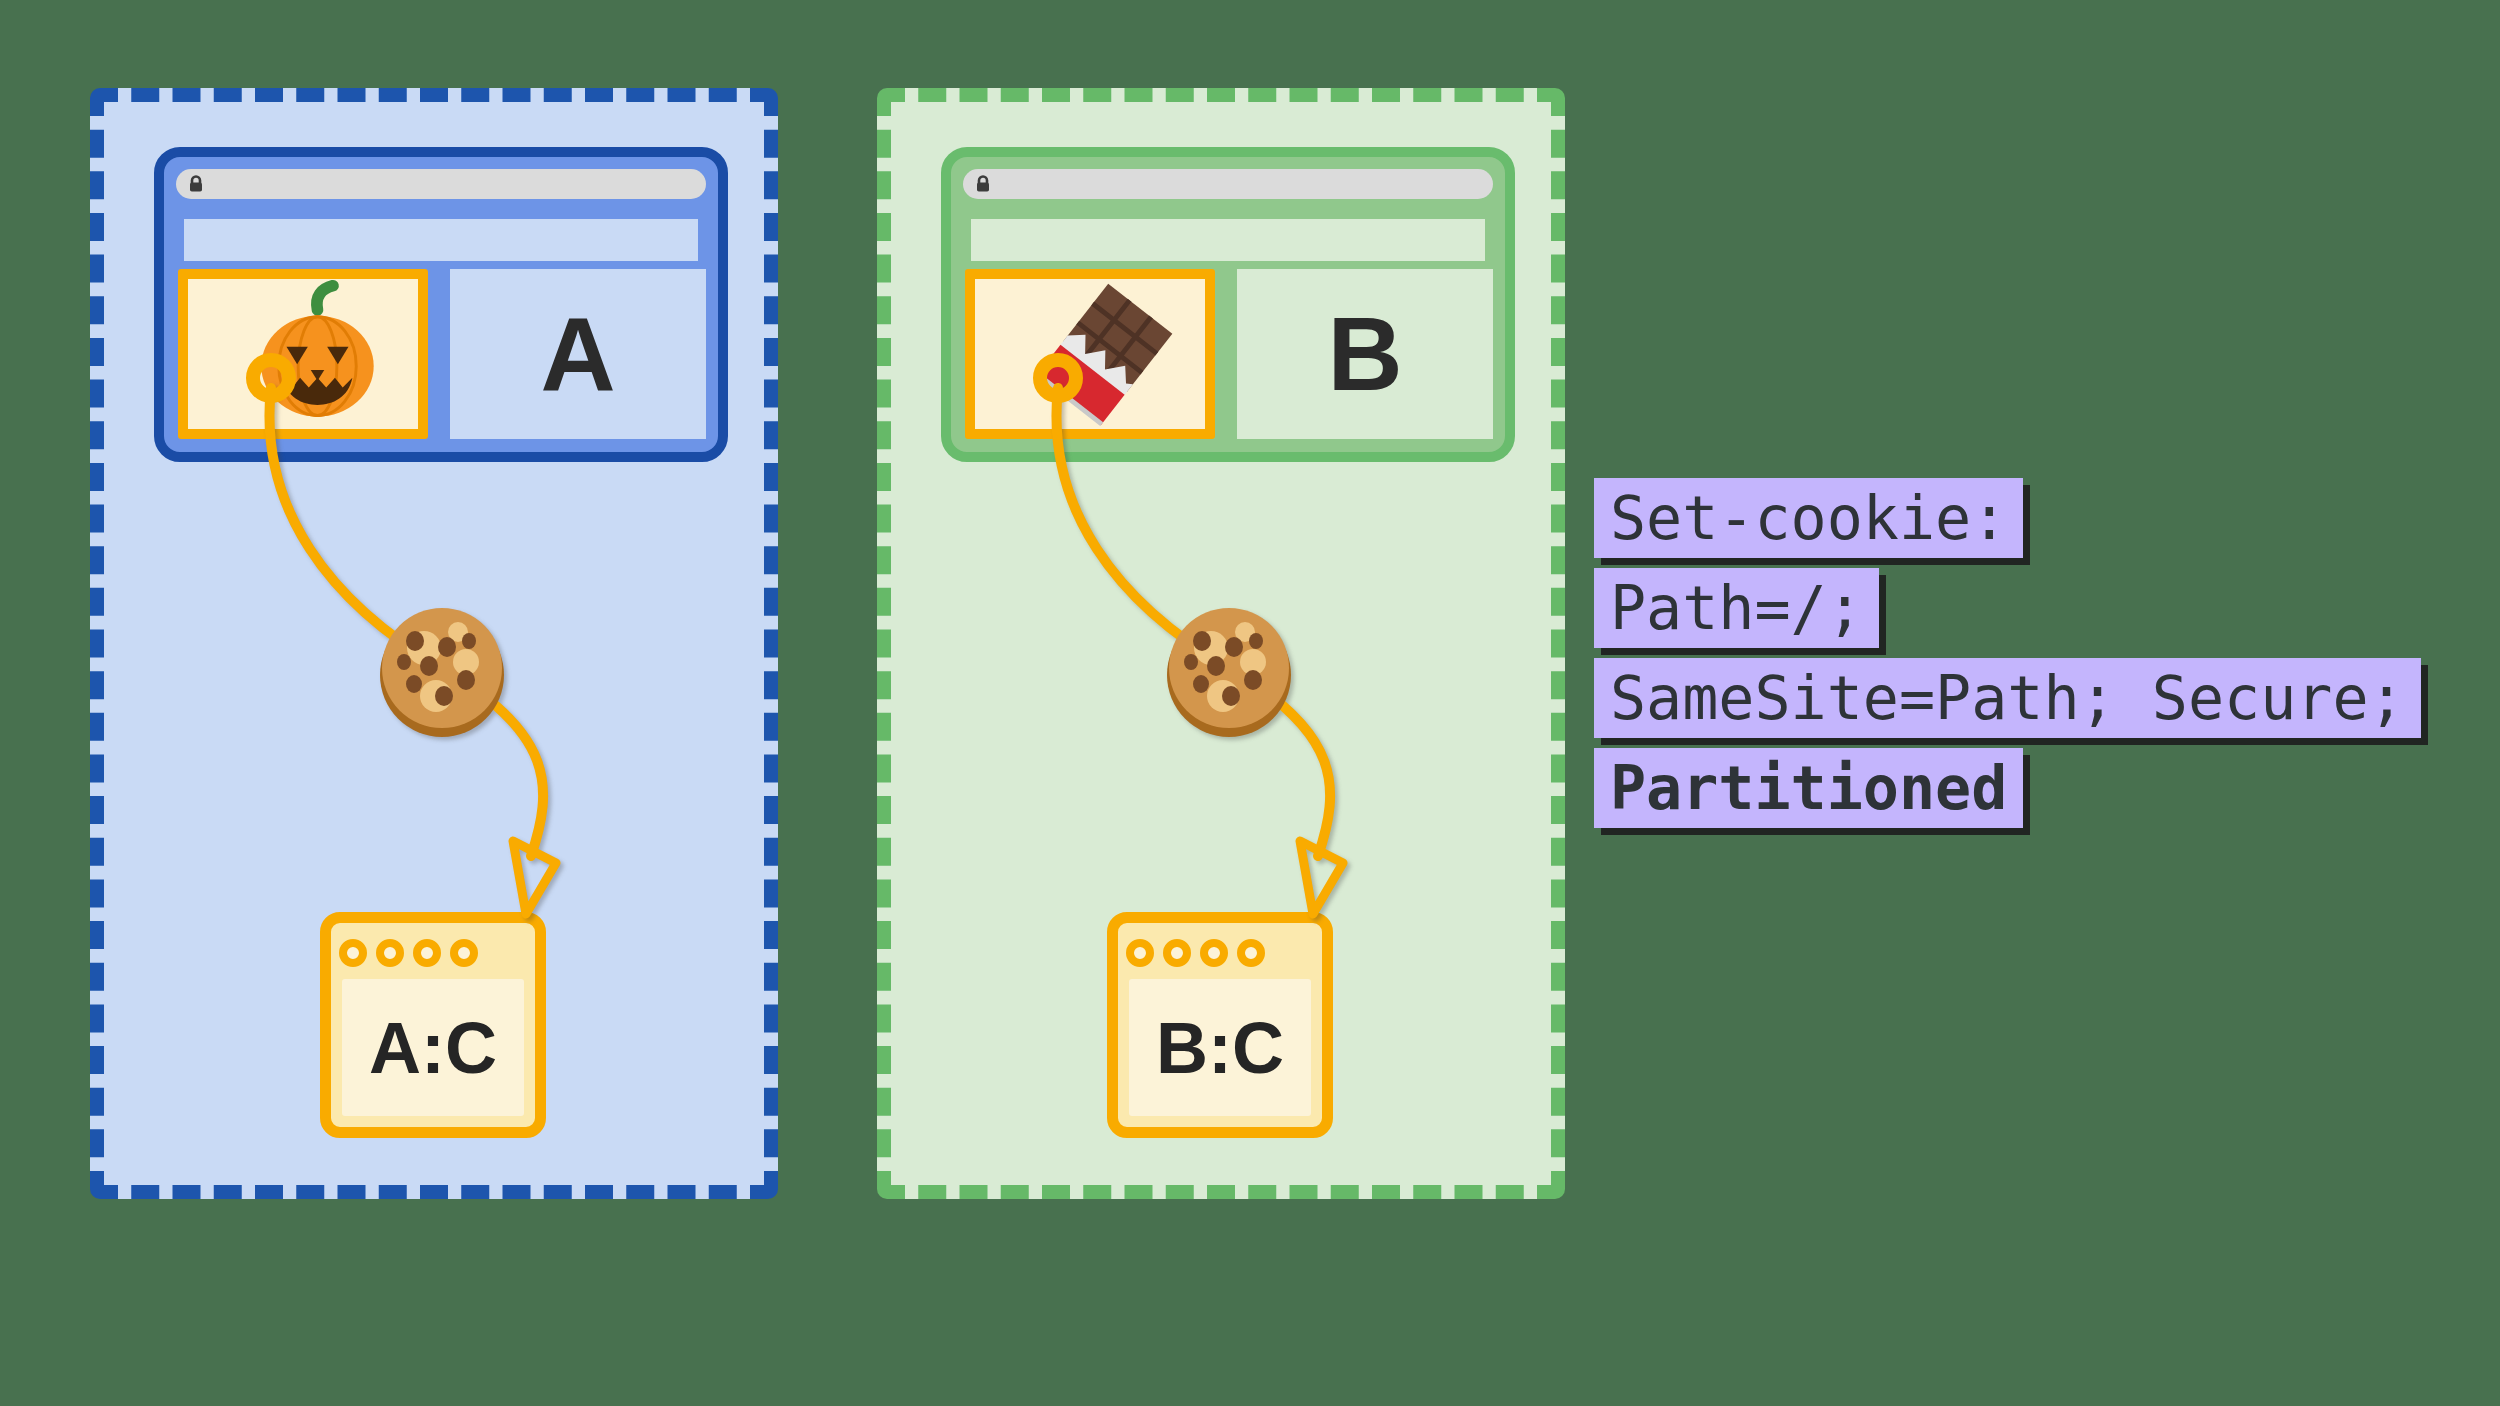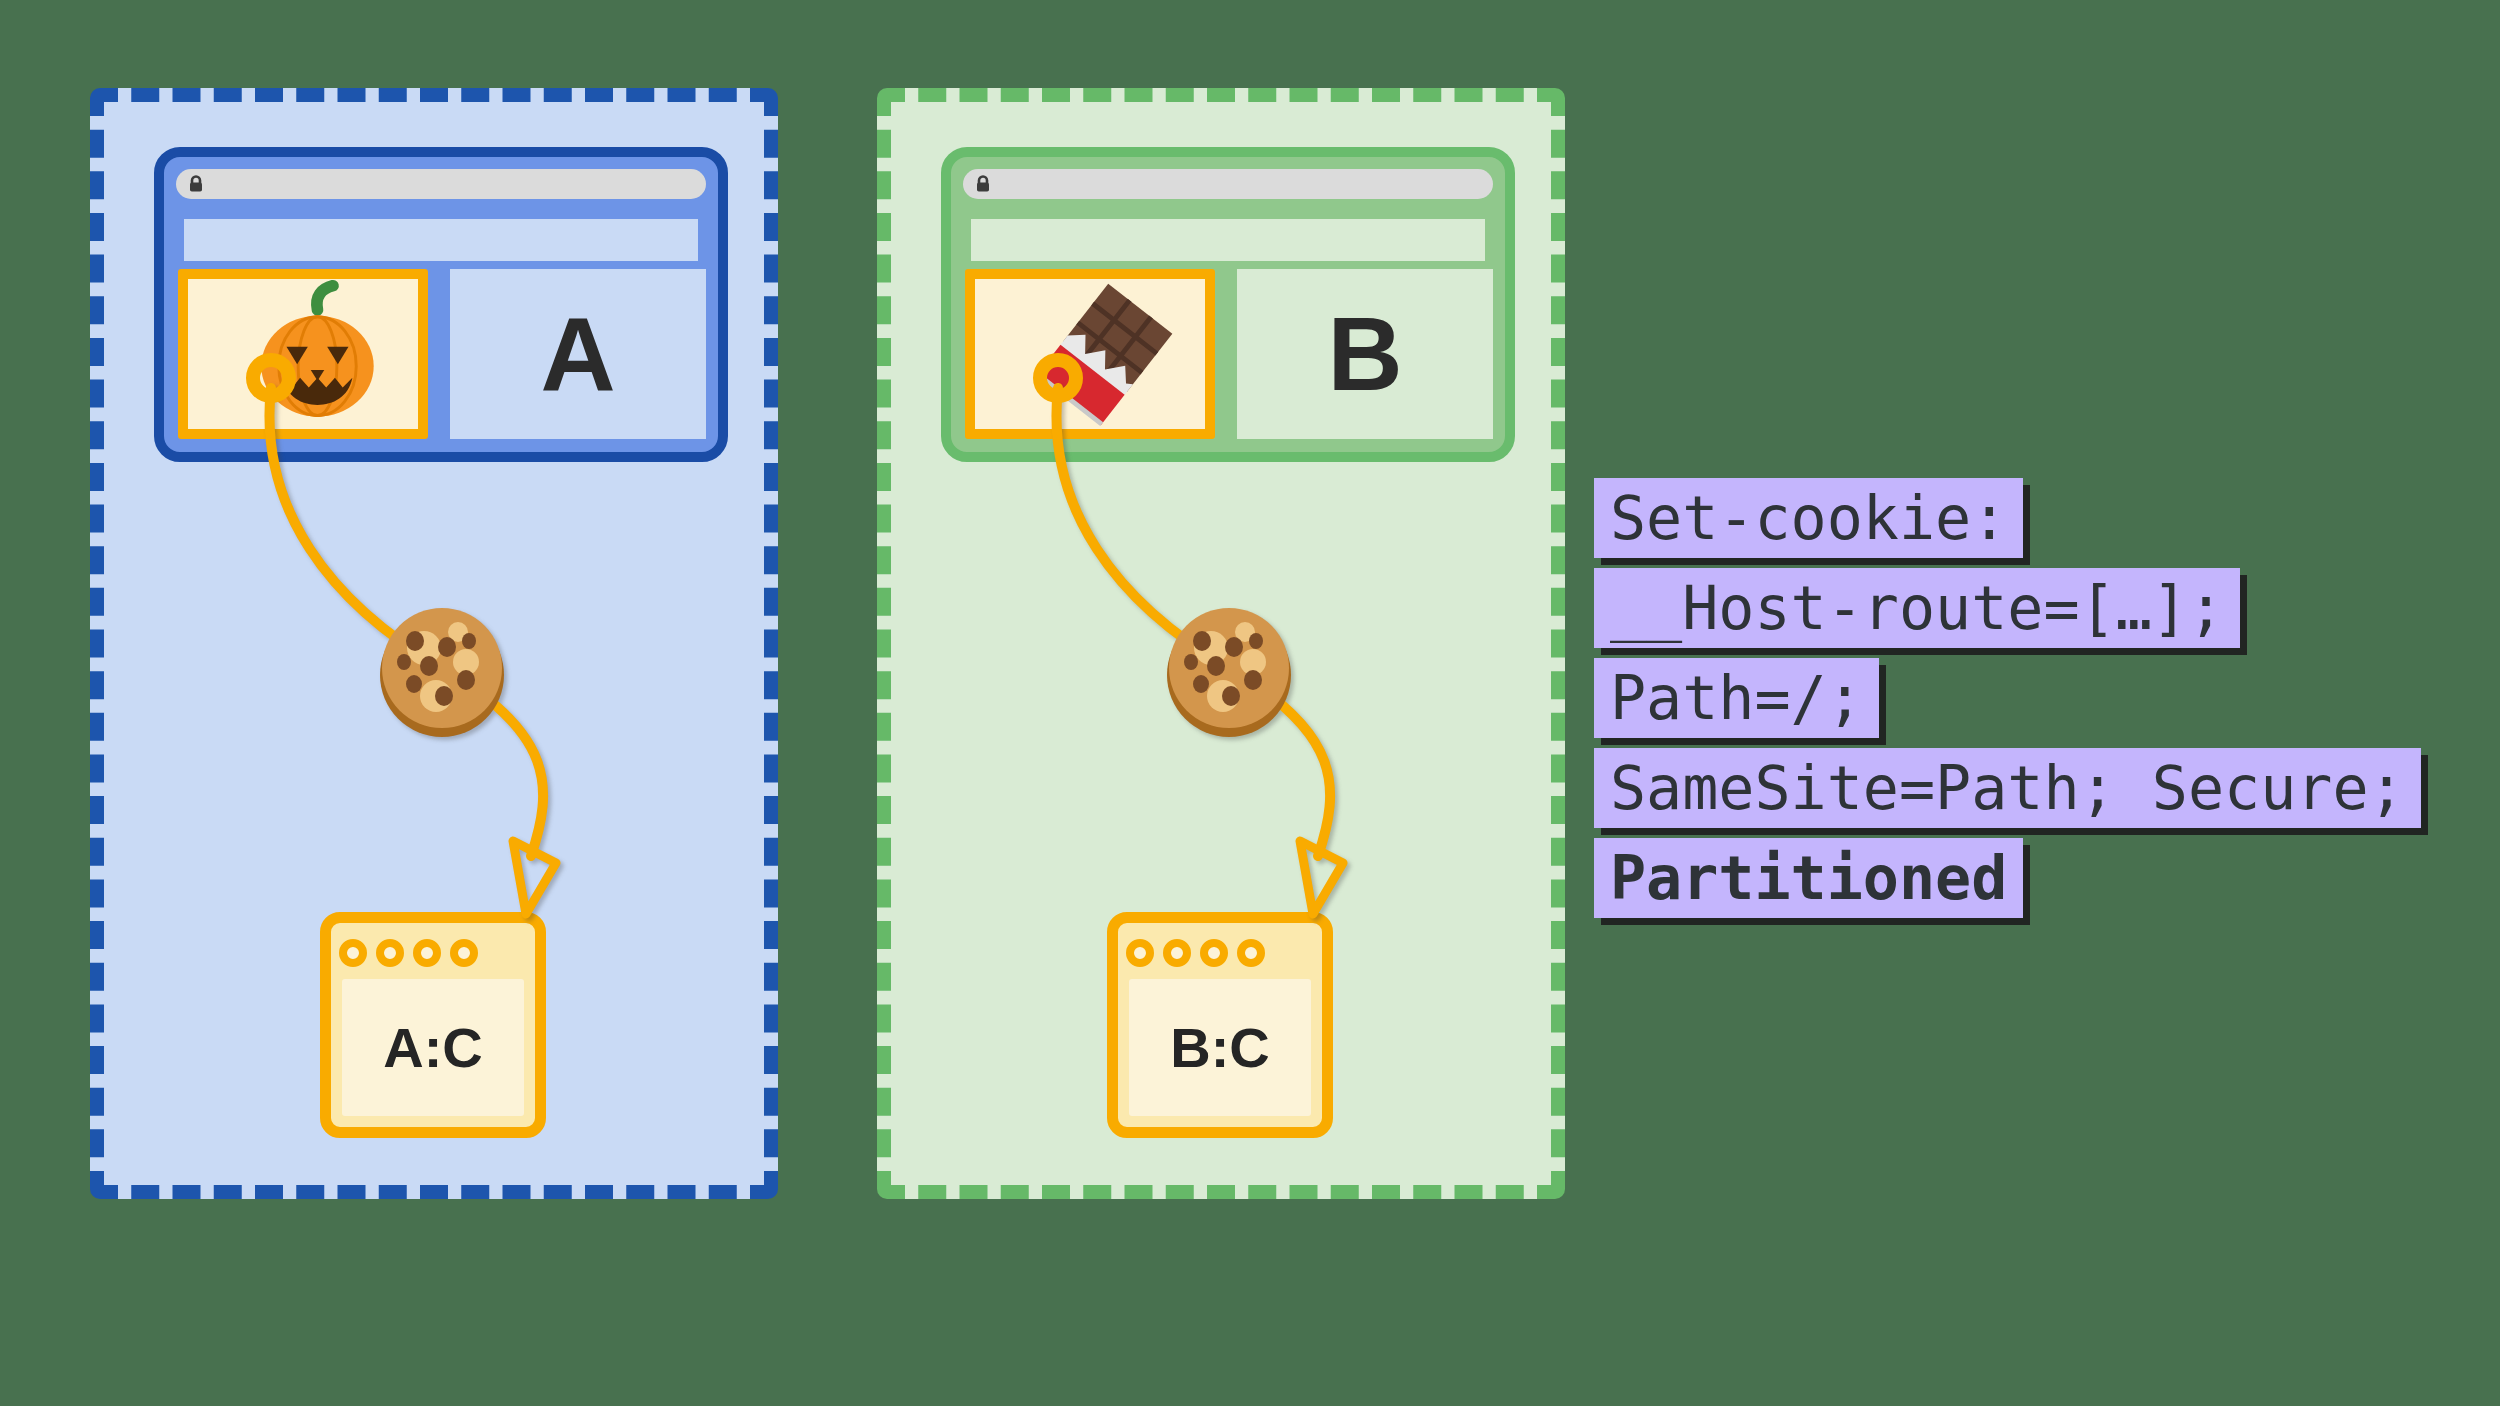--- a/index.html
+++ b/index.html
@@ -67,21 +67,21 @@
   .dots{position:absolute;left:8px;top:16px;display:flex;gap:9px;}
   .dot{
     width:28px;height:28px;border:8px solid #F9AB00;border-radius:50%;
     background:#FCF3D8;box-sizing:border-box;
   }
   .storage-body{
     position:absolute;left:11px;right:11px;top:56px;bottom:11px;
     background:#FCF3D8;border-radius:3px;
     display:flex;align-items:center;justify-content:center;
   }
-  .storage-label{font-size:56px;font-weight:700;color:#252525;line-height:1;}
+  .storage-label{font-size:72px;font-weight:700;color:#252525;line-height:1;}
 
   
   .code-block{position:absolute;left:1594px;top:478px;}
   .code-line{
     display:table;margin-bottom:10px;
     background:#c4b5fd;color:#2E3338;
     font-family:"DejaVu Sans Mono","Liberation Mono",monospace;
     font-size:60px;line-height:68px;padding:6px 16px;
     box-shadow:7px 7px 0 rgba(30,30,30,0.92);
     white-space:pre;
@@ -220,19 +220,18 @@
             <use href="#cookie"></use>
           </g>
       </svg>
 
       <div class="ring"></div>
     </div>
   </div>
 
   <div class="code-block">
     <div class="code-line">Set-cookie:</div>
-    <div class="code-line">__Host-route=[…];</div>
     <div class="code-line">Path=/;</div>
     <div class="code-line">SameSite=Path; Secure;</div>
     <div class="code-line bold">Partitioned</div>
   </div>
 
 </div>
 
 </body></html>

